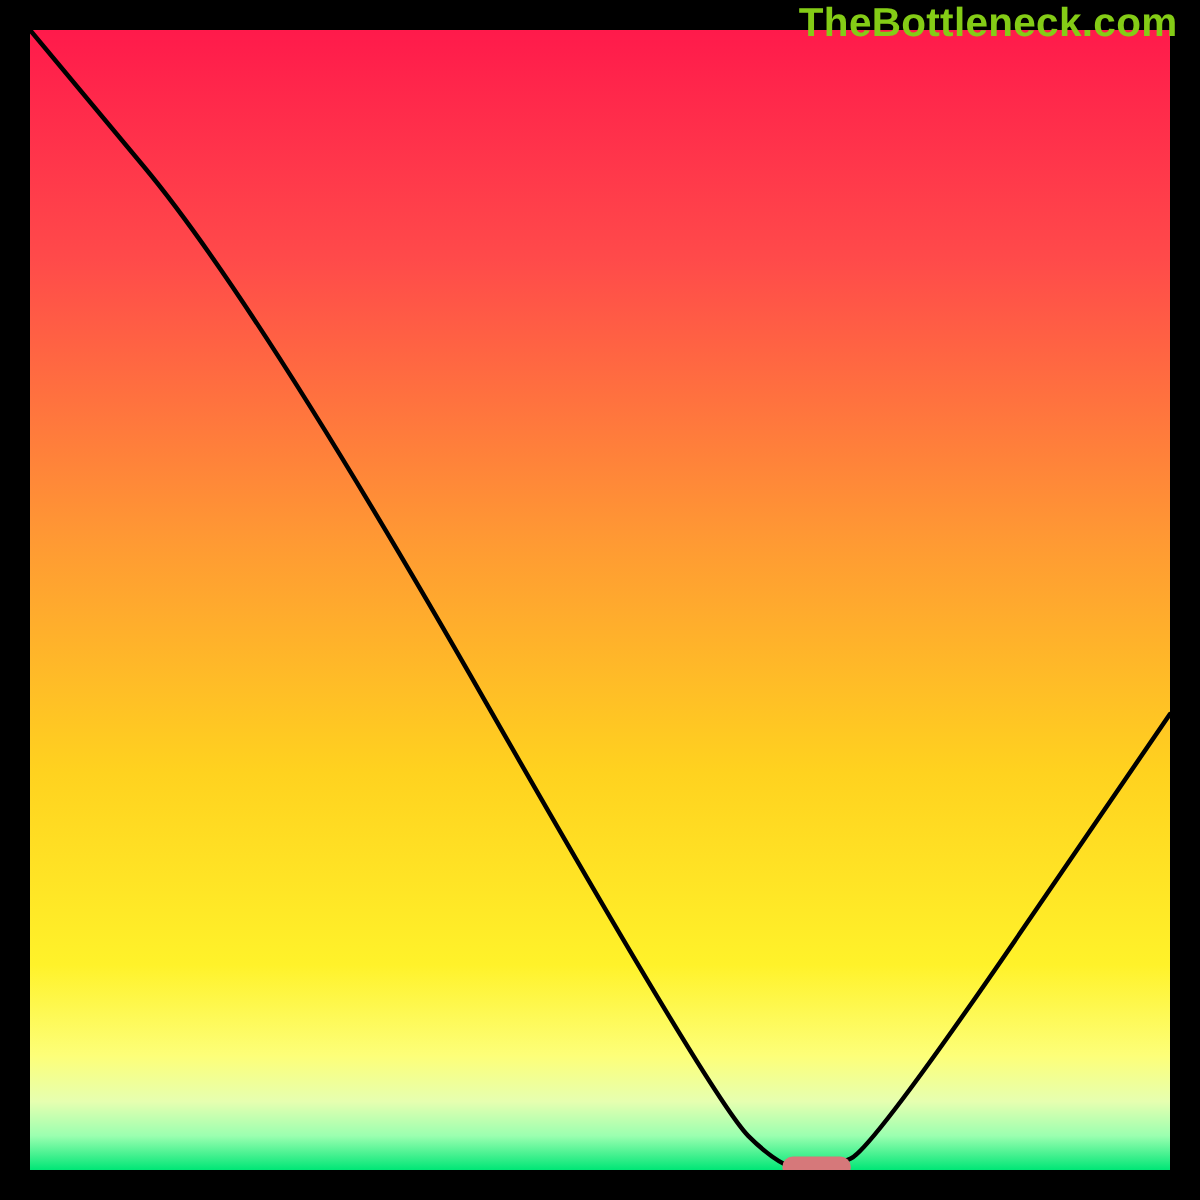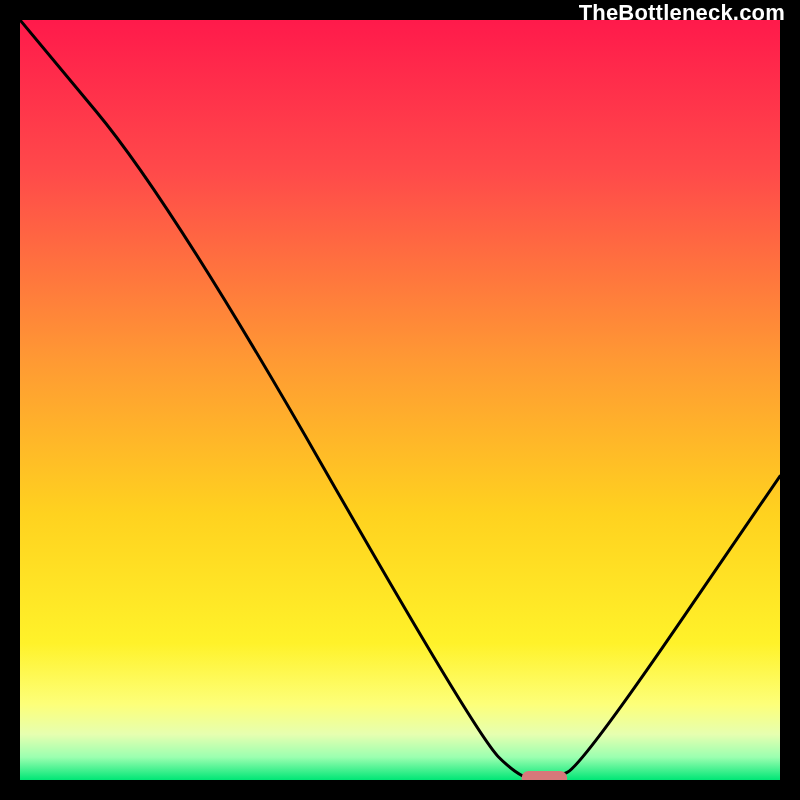--- a/index.html
+++ b/index.html
@@ -23,23 +23,23 @@
     left: 0;
     top: 0;
     width: 760px;
     height: 760px;
   }
   .watermark {
     position: absolute;
     top: 0px;
     right: 15px;
     font-family: Arial, Helvetica, sans-serif;
-    font-size: 22px;
+    font-size: 27px;
     font-weight: 600;
-    color: #ffffff;
+    color: #84cc16;
     letter-spacing: 0.2px;
   }
   svg {
     display: block;
   }
 </style>
 </head>
 <body>
 
 <div class="frame">

